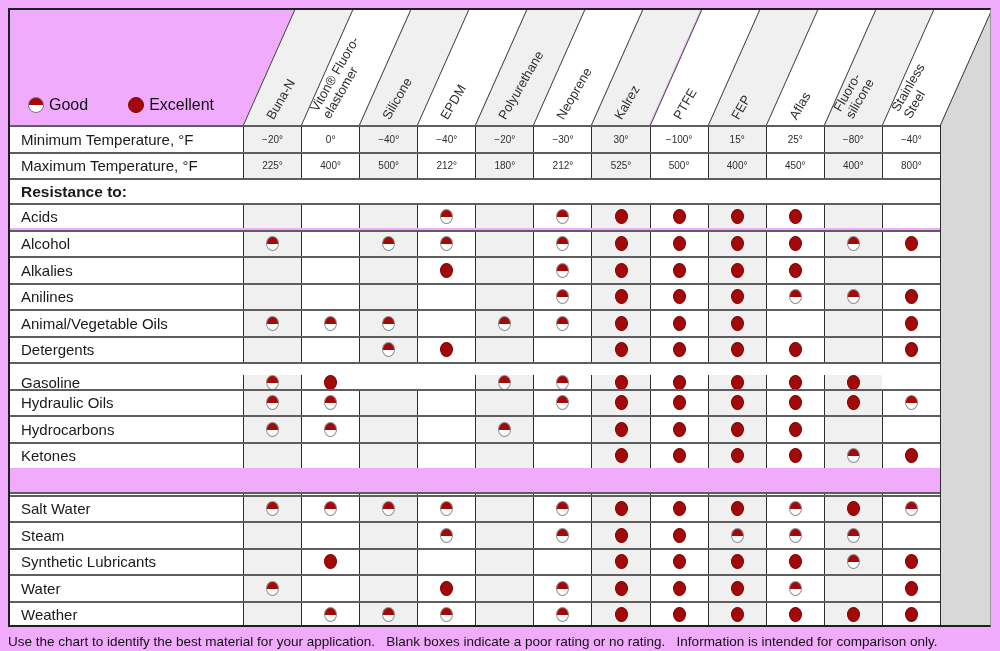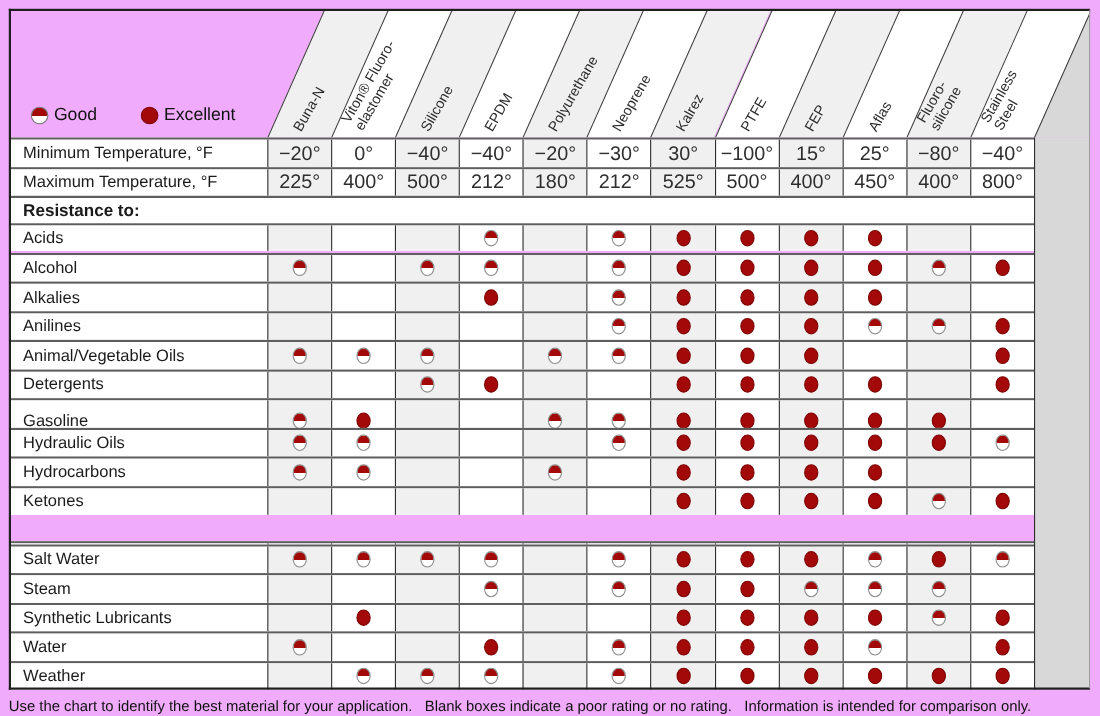--- a/index.html
+++ b/index.html
@@ -20,21 +20,21 @@
         font-size:13px;line-height:14px;white-space:pre;color:#2c2c2c;z-index:5;}
   
   .row{position:absolute;left:0;width:932px;display:flex;box-sizing:border-box;
        border-top:2px solid var(--grid_h);background:#fff;}
   .label-cell{width:235px;box-sizing:border-box;padding-left:13px;display:flex;align-items:center;
        font-size:15px;background:#fff;white-space:nowrap;overflow:hidden;}
   .label-cell.bold{font-weight:bold;font-size:15.5px;}
   .cell{width:58.083px;box-sizing:border-box;border-left:1px solid var(--grid_v);
        display:flex;align-items:center;justify-content:center;background:#fff;}
   .cell.alt{background:var(--stripe);}
-  .cell .tv{font-size:18px;color:#2e2e2e;}
+  .cell .tv{font-size:10px;color:#2e2e2e;}
   
   .mk{width:13px;height:15px;border-radius:50%;box-sizing:border-box;}
   .mk.good{border:1px solid var(--good_border);
        background:linear-gradient(var(--marker_red) 0 52%,#fff 52% 100%);}
   .mk.excellent{border:1px solid var(--marker_red_border);background:var(--marker_red);}
   
   .legend{position:absolute;left:20px;top:88px;display:flex;align-items:center;z-index:6;}
   .lmk{width:16px;height:16px;border-radius:50%;box-sizing:border-box;flex:none;}
   .lmk.good{border:1px solid #777;background:linear-gradient(var(--marker_red) 0 52%,#fff 52% 100%);}
   .lmk.excellent{border:1px solid var(--marker_red_border);background:var(--marker_red);}
@@ -339,21 +339,21 @@
           <div class="mk excellent"></div>
         </div>
         <div class="cell">
           <div class="mk excellent"></div>
         </div>
         <div class="cell alt"></div>
         <div class="cell">
           <div class="mk excellent"></div>
         </div>
       </div>
-      <div class="row" style="top: 354px; height: 39px;">
+      <div class="row" style="top: 354px; height: 39px; align-items: center;">
         <div class="label-cell">Gasoline</div>
         <div class="cell alt">
           <div class="mk good"></div>
         </div>
         <div class="cell">
           <div class="mk excellent"></div>
         </div>
         <div class="cell alt"></div>
         <div class="cell"></div>
         <div class="cell alt">

